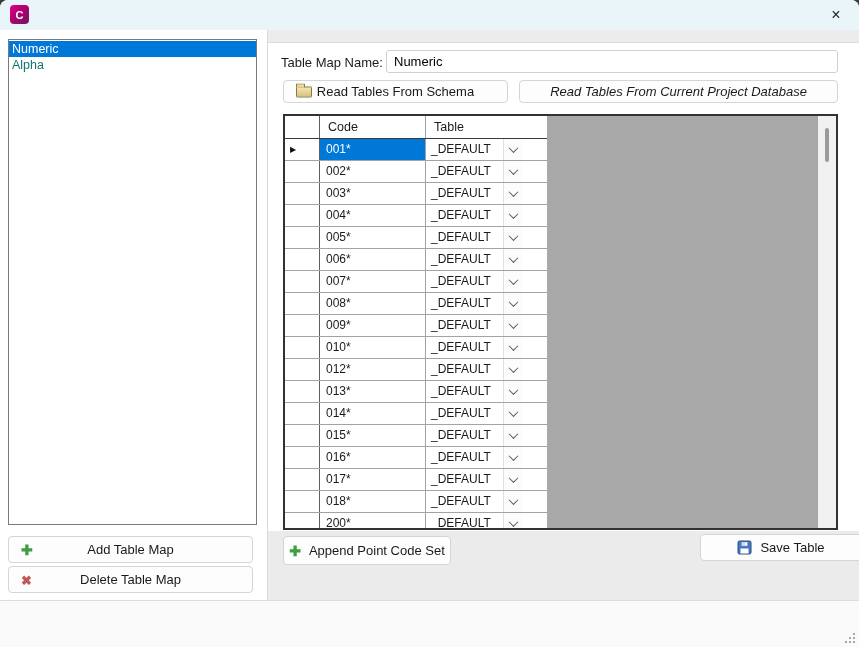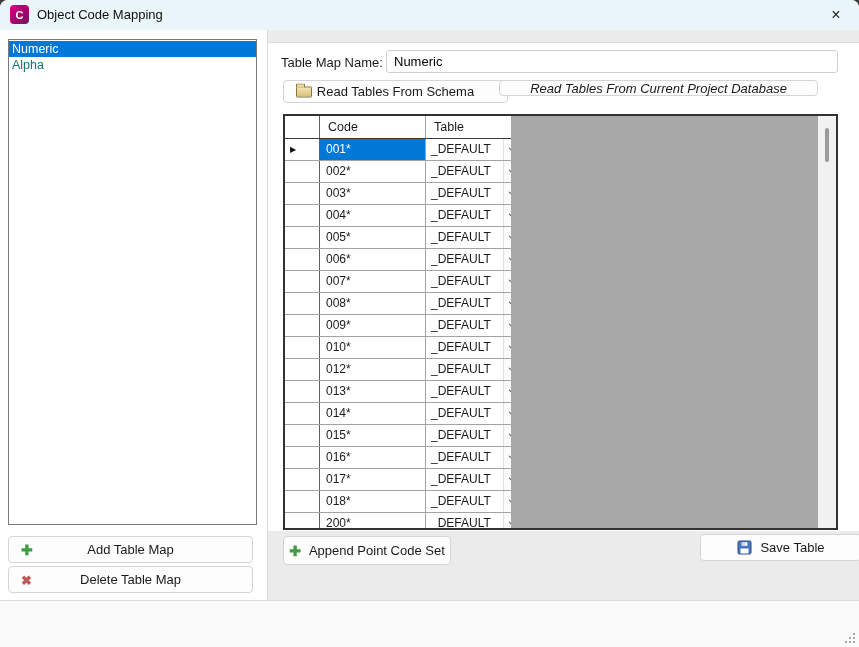--- a/index.html
+++ b/index.html
@@ -25,29 +25,29 @@
   .list-item{height:16px;line-height:16px;padding-left:3px;font-size:12.5px;color:#0f766e;}
   .list-item.selected{background:#0078d7;color:#fff;}
   
   .btn{position:absolute;background:#fdfdfd;border:1px solid #d5d5d5;border-radius:4px;box-sizing:border-box;
        display:flex;align-items:center;justify-content:center;font-size:13px;color:#1a1a1a;gap:8px;cursor:default;}
   
   .tmn-label{position:absolute;left:281px;top:55px;font-size:13px;}
   .tmn-input{position:absolute;left:386px;top:50px;width:452px;height:23px;border:1px solid #d0d0d0;border-radius:3px;
              box-sizing:border-box;padding:0 7px;font-size:13px;font-family:"Liberation Sans",sans-serif;background:#fff;color:#000;outline:none;}
   #read-schema{left:283px;top:80px;width:225px;height:23px;}
-  #read-project{left:499px;top:80px;width:319px;height:16px;font-style:italic;}
+  #read-project{left:519px;top:80px;width:319px;height:23px;font-style:italic;}
   .folder-icon{position:absolute;left:10px;top:6px;width:16px;height:11px;border:1px solid #8a7840;border-radius:1px;
                background:linear-gradient(#f3e5b4,#d9c07c);box-sizing:border-box;}
   .folder-icon::before{content:"";position:absolute;left:-1px;top:-4px;width:7px;height:3px;border:1px solid #8a7840;
                border-bottom:none;background:#e9d69c;border-radius:1px 1px 0 0;}
   
   .grid{position:absolute;left:283px;top:114px;width:555px;height:416px;border:2px solid #323232;
         box-sizing:border-box;background:#a8a8a8;display:flex;overflow:hidden;}
-  .grid-cols{width:226px;flex:none;background:#fdba74;overflow:hidden;}
+  .grid-cols{width:262px;flex:none;background:#fdba74;overflow:hidden;}
   .grid-header{display:flex;height:22px;background:#fff;border-bottom:1px solid #3a3a3a;box-sizing:content-box;font-size:12.5px;}
   .h-rh{width:35px;flex:none;border-right:1px solid #5f5f5f;box-sizing:border-box;}
   .h-code{width:106px;flex:none;border-right:1px solid #a3a3a3;box-sizing:border-box;line-height:22px;padding-left:8px;}
   .h-table{width:97px;flex:none;line-height:22px;padding-left:8px;}
   .grid-row{display:flex;height:22px;background:#fff;border-bottom:1px solid #a3a3a3;box-sizing:border-box;font-size:12px;}
   .c-rh{width:35px;flex:none;border-right:1px solid #5f5f5f;box-sizing:border-box;display:flex;align-items:center;padding-left:5px;}
   .row-arrow{font-size:8px;color:#111;}
   .c-code{width:106px;flex:none;border-right:1px solid #a3a3a3;box-sizing:border-box;line-height:21px;padding-left:6px;}
   .c-code.selected{background:#0078d7;color:#fff;}
   .c-table{width:97px;flex:none;display:flex;align-items:stretch;}
@@ -69,21 +69,20 @@
   .grip{position:absolute;right:4px;bottom:4px;width:2px;height:2px;background:#a8a8a8;
         box-shadow:0 -4px #a8a8a8,0 -8px #a8a8a8,-4px 0 #a8a8a8,-4px -4px #a8a8a8,-8px 0 #a8a8a8;}
 </style>
 </head>
 <body>
 
 <div id="window">
 
   <div class="titlebar">
     <div class="app-icon">C</div>
-    <div class="title-text">Object Code Mapping</div>
     <div class="close-btn">×</div>
   </div>
 
   <div class="top-strip"></div>
   <div class="v-divider"></div>
   <div class="bottom-band"></div>
 
   <div class="listbox">
       <div class="list-item selected">Numeric</div>
       <div class="list-item">Alpha</div>

